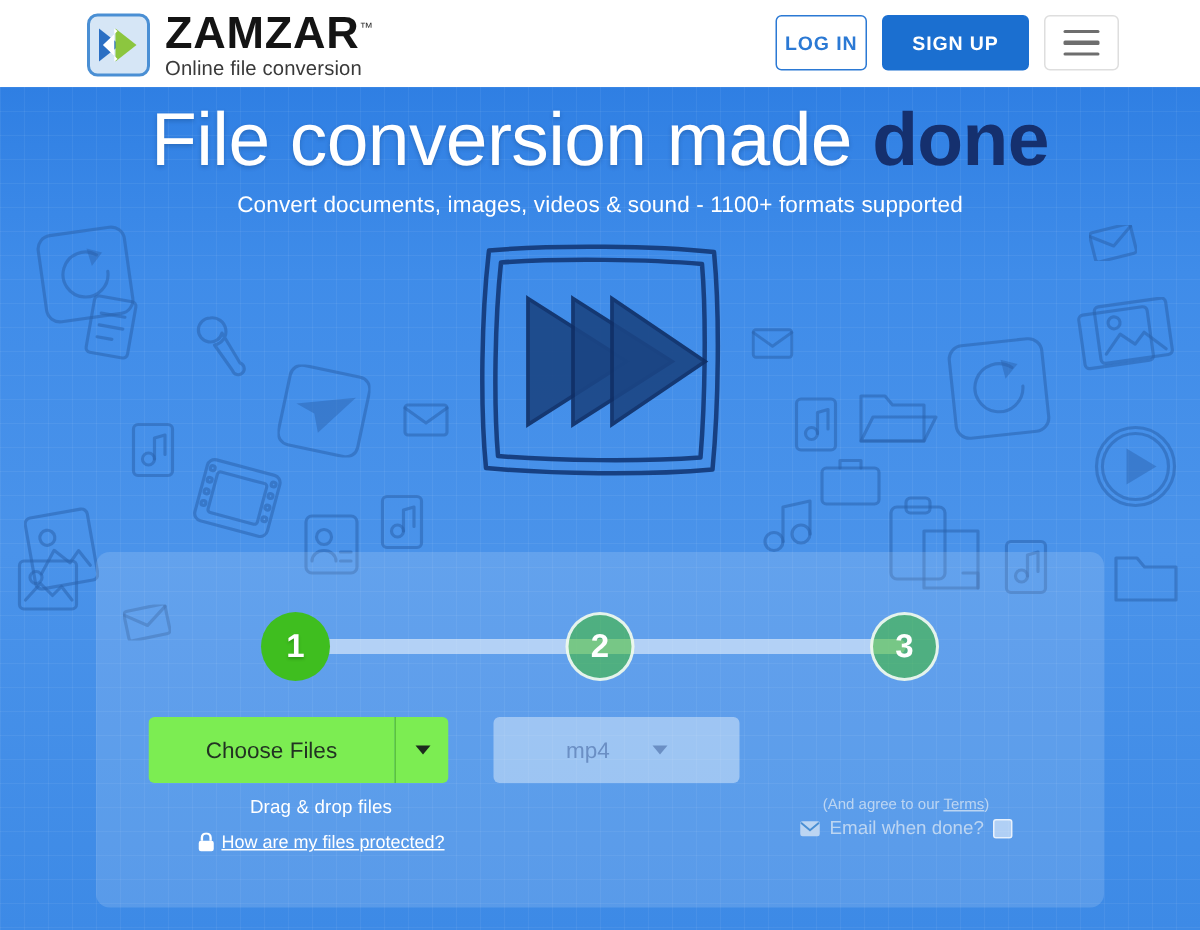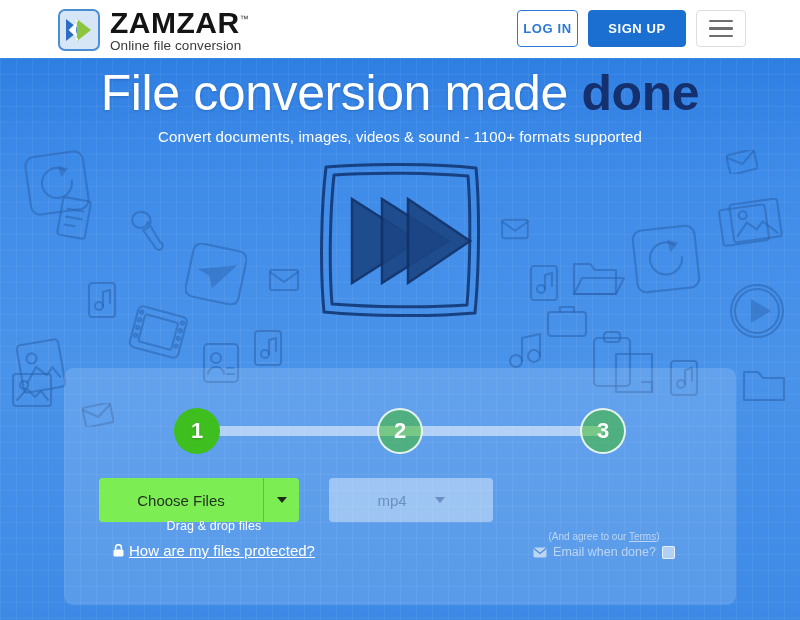--- a/index.html
+++ b/index.html
@@ -359,39 +359,39 @@
     justify-content: center;
     font-size: 15px;
     color: #6b8fc4;
     cursor: pointer;
   }
 
   
   #meta-left {
     position: absolute;
     left: 35px;
-    top: 151px;
+    top: 163px;
     width: 230px;
     text-align: center;
   }
   #drag-drop-text {
     font-size: 12.5px;
     color: #ffffff;
     letter-spacing: 0.1px;
   }
   #protected-link-row {
     margin-top: 9px;
     display: flex;
     align-items: center;
     justify-content: center;
     gap: 5px;
     cursor: pointer;
   }
   #protected-link {
-    font-size: 15px;
+    font-size: 12px;
     color: #ffffff;
     text-decoration: underline;
     cursor: pointer;
   }
 
   #meta-right {
     position: absolute;
     left: 442px;
     top: 163px;
     width: 196px;

